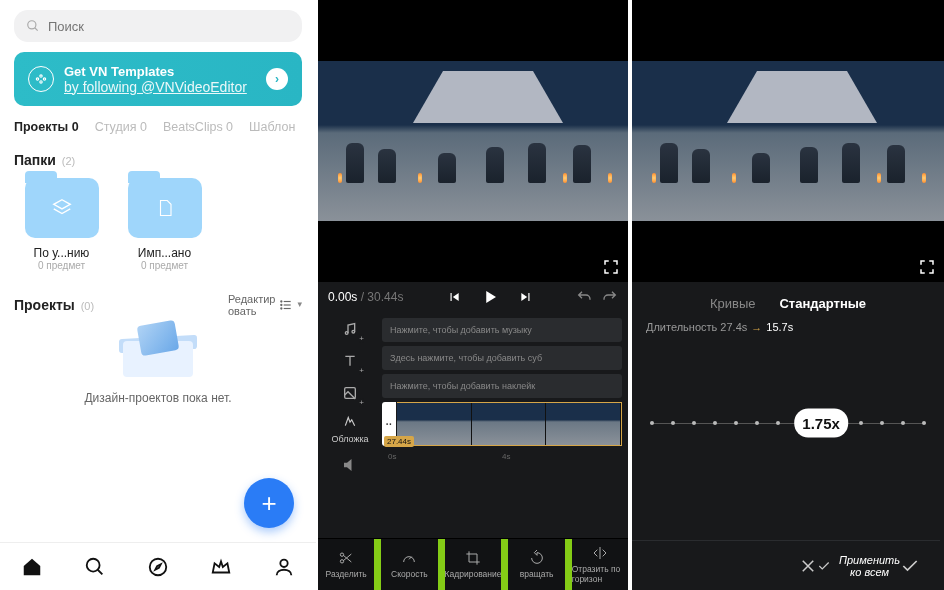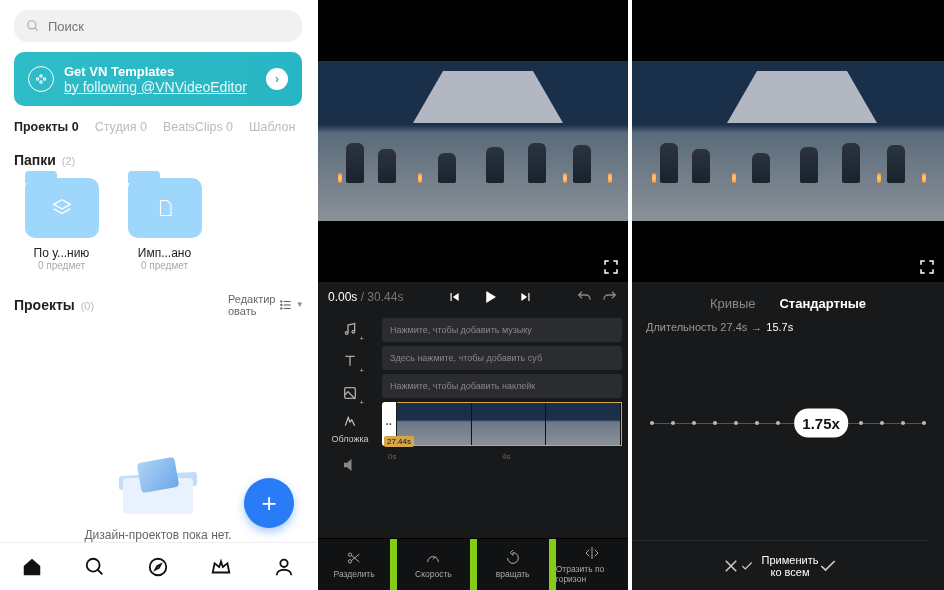--- a/index.html
+++ b/index.html
@@ -25,21 +25,21 @@
   .folders { display: flex; gap: 8px; margin-top: 10px; }
   .folder { width: 95px; text-align: center; }
   .folder-box { width: 74px; height: 60px; margin: 0 auto; border-radius: 10px; background: #9fd6fb; position: relative; }
   .folder-box::before { content: ""; position: absolute; top: -7px; left: 0; width: 32px; height: 12px; background: #9fd6fb; border-radius: 4px 4px 0 0; }
   .folder-inner { position: absolute; inset: 0; display:flex;align-items:center;justify-content:center;color:#fff;font-size:18px;}
   .folder-name { margin-top: 8px; font-size: 12px; color: #222; }
   .folder-sub { font-size: 10px; color: #aaa; }
   .proj-row { display: flex; align-items: center; justify-content: space-between; margin-top: 22px; }
   .proj-row .section-head { margin-top: 0; }
   .proj-edit { font-size: 11px; color: #666; display: flex; align-items: center; gap: 4px; text-align:right; line-height:1.1;}
-  .empty-area { flex: 1; display:flex;flex-direction:column;align-items:center;justify-content:flex-end;}
+  .empty-area { flex: 1; display:flex;flex-direction:column;align-items:center;justify-content:flex-start;}
   .empty-illus { width: 90px; height: 60px; position:relative; }
   .empty-box { position:absolute; bottom:0; left:10px; width:70px; height:36px; background:#e8f2ff; border-radius:4px; }
   .empty-lid { position:absolute; bottom:26px; left:6px; width:78px; height:14px; background:#c3ddf9; border-radius:3px; transform:skewY(-3deg);}
   .empty-pic { position:absolute; top:6px; left:26px; width:38px; height:30px; background:linear-gradient(135deg,#b0d3f5,#6aa8e8); border-radius:4px; transform:rotate(-10deg);}
   .empty-text { margin-top: 14px; font-size: 12px; color: #666; }
   .fab { position: absolute; right: 22px; bottom: 62px; width: 50px; height: 50px; border-radius: 50%; background: #2a7cf6; color: #fff; font-size: 26px; display:flex;align-items:center;justify-content:center; box-shadow:0 4px 10px rgba(42,124,246,.4);}
   .bottom-nav { height: 48px; border-top: 1px solid #eee; display: flex; justify-content: space-around; align-items: center; margin: 0 -14px; }
   .bottom-nav .nav-ic { width: 22px; height: 22px; color:#222;}
 
   
@@ -84,21 +84,21 @@
   .speed-tabs .st { color:#888;}
   .speed-tabs .st.active { color:#fff; font-weight:600;}
   .dur-line { font-size:11px; color:#999; margin-bottom:40px;}
   .dur-line .arrow { color:#d6a648; margin: 0 4px;}
   .dur-line .new { color:#fff;}
   .slider-wrap { position:relative; height:40px; margin:30px 4px 0 4px;}
   .slider-track { position:absolute; top:50%; left:0; right:0; height:0; border-top:1px solid #555;}
   .slider-ticks { position:absolute; inset:0; display:flex; justify-content:space-between; align-items:center;}
   .tick { width:4px; height:4px; border-radius:50%; background:#bbb;}
   .slider-knob { position:absolute; top:50%; left:62%; transform:translate(-50%,-50%); background:#fff; color:#111; font-size:15px; font-weight:600; padding:6px 8px; border-radius:14px;}
-  .apply-bar { position:absolute; bottom:0; left:0; right:16px; height:50px; display:flex; align-items:center; justify-content:center; padding:0 20px; border-top:1px solid #2a2c2f;}
+  .apply-bar { position:absolute; bottom:0; left:0; right:4px; height:50px; display:flex; align-items:center; justify-content:flex-end; padding:0 20px; border-top:1px solid #2a2c2f;font-style:italic;}
   .apply-center { display:flex; align-items:center; gap:8px; color:#fff; font-size:11px;}
   .chk { width:14px; height:14px;}
   svg { display:block; }
 </style>
 </head>
 <body>
 
 <div class="panel panel-left">
   <div class="search-bar">
     <svg width="14" height="14" viewBox="0 0 24 24" fill="none" stroke="#aaa" stroke-width="2">
@@ -324,20 +324,26 @@
         </div>
       <div class="tb-cell">
           <svg class="tb-ic" viewBox="0 0 24 24" fill="none" stroke="#aaa" stroke-width="1.5">
             <path d="M4 18a8 8 0 1116 0"></path>
             <path d="M12 14l4-4"></path>
           </svg>
           <span>Скорость</span>
         </div>
       <div class="tb-cell">
           <svg class="tb-ic" viewBox="0 0 24 24" fill="none" stroke="#aaa" stroke-width="1.5">
+            <path d="M6 2v16h16M2 6h16v16"></path>
+          </svg>
+          <span>Кадрирование</span>
+        </div>
+      <div class="tb-cell">
+          <svg class="tb-ic" viewBox="0 0 24 24" fill="none" stroke="#aaa" stroke-width="1.5">
             <path d="M4 12a8 8 0 108-8v4L8 4l4-4"></path>
           </svg>
           <span>вращать</span>
         </div>
       <div class="tb-cell">
           <svg class="tb-ic" viewBox="0 0 24 24" fill="none" stroke="#aaa" stroke-width="1.5">
             <path d="M12 3v18M8 7l-5 5 5 5M16 7l5 5-5 5"></path>
           </svg>
           <span>Отразить по горизон</span>
         </div>

